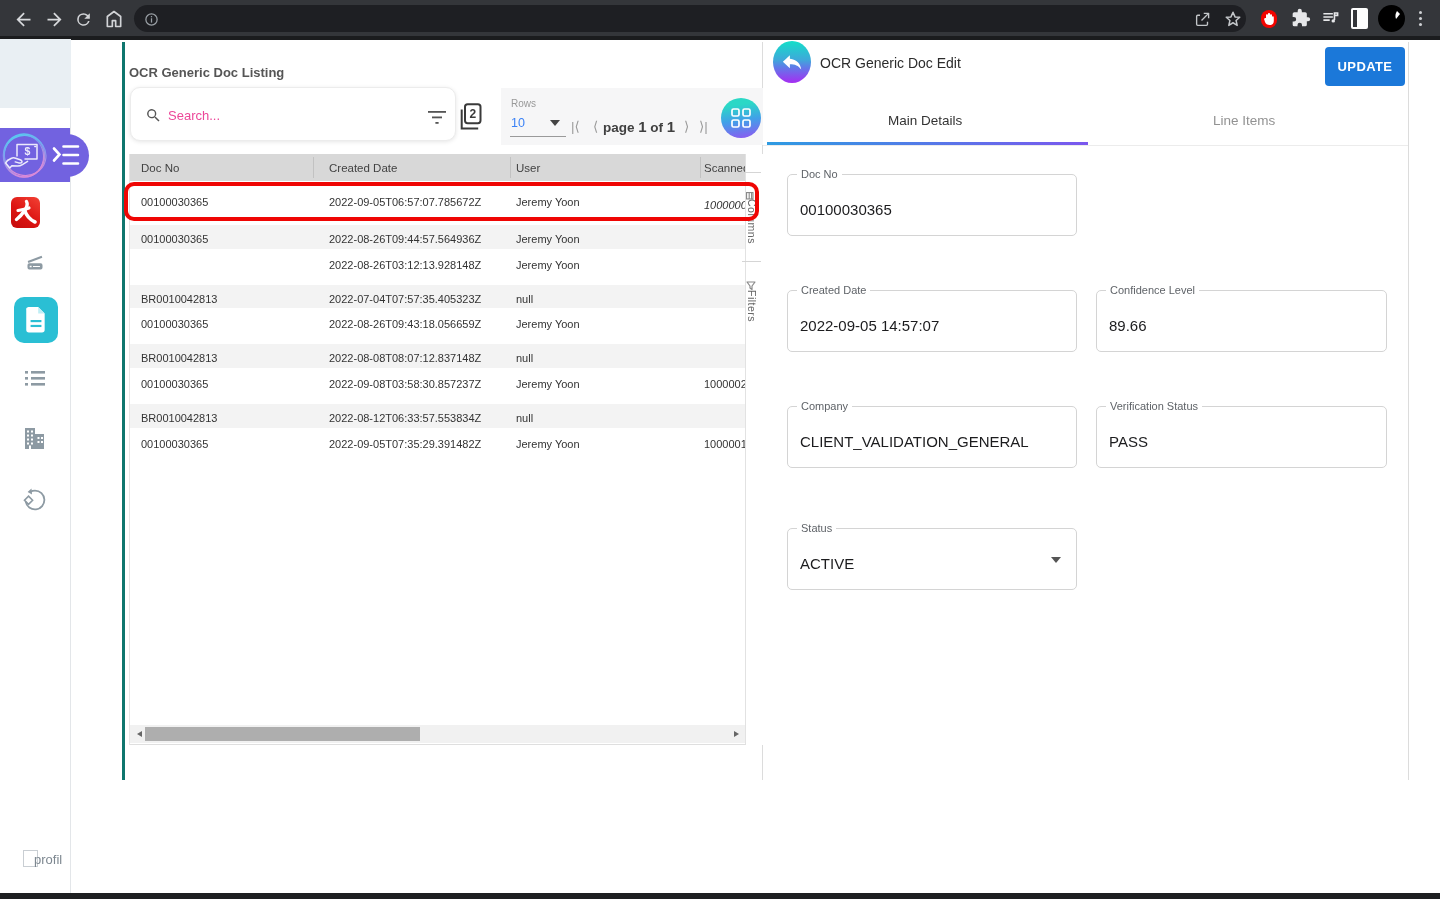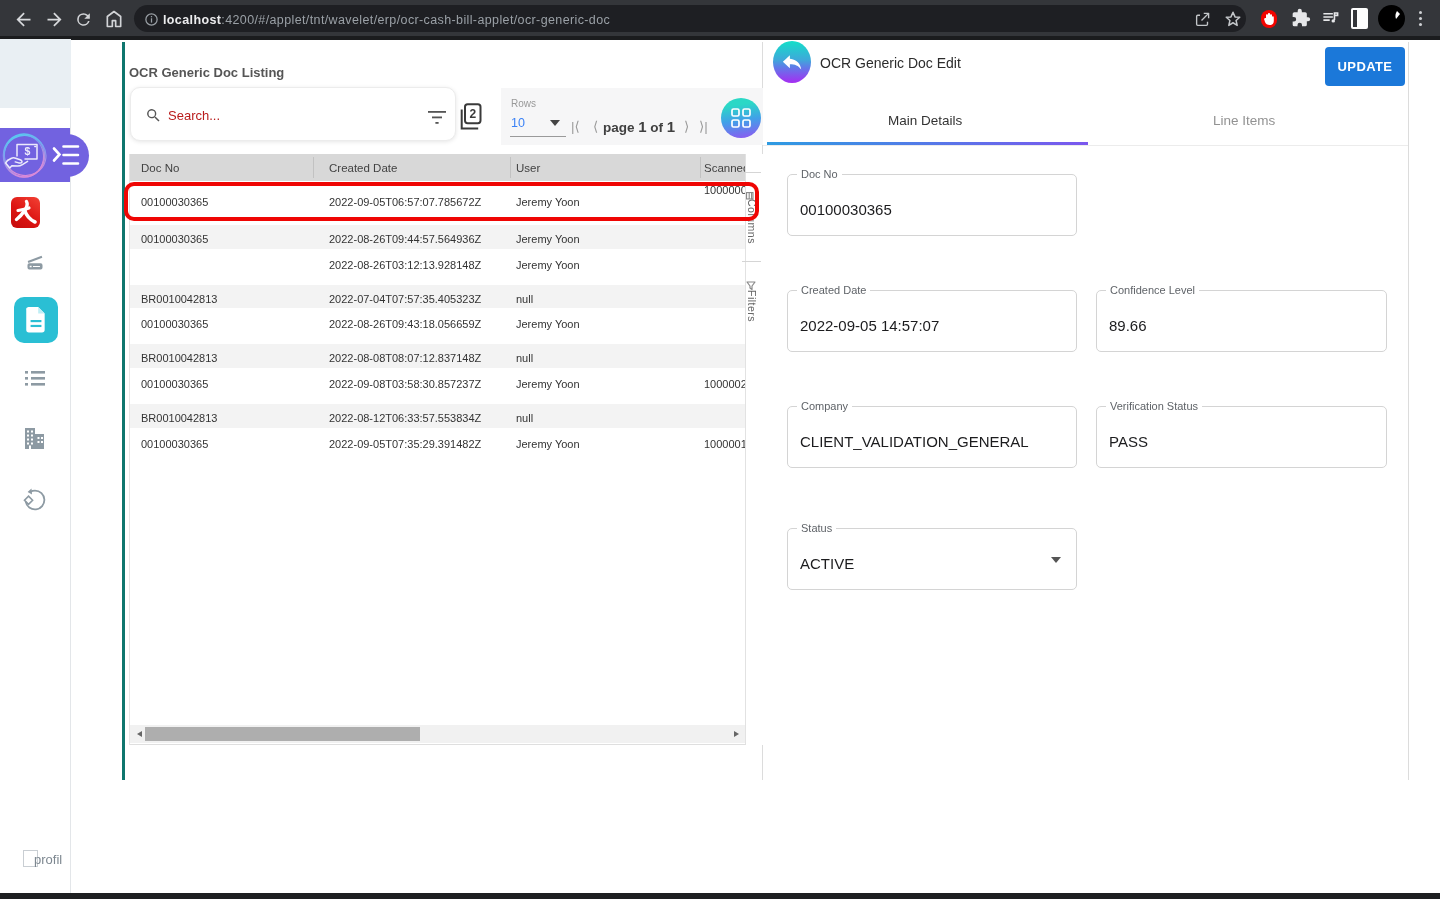--- a/index.html
+++ b/index.html
@@ -72,21 +72,20 @@
     </svg>
   <svg class="cicon" style="left:104px; top:9px" width="20" height="20" viewBox="0 0 24 24">
       <path d="M12 3 4 9v12h6v-7h4v7h6V9l-8-6z" fill="none" stroke="#d2d4d7" stroke-width="2" stroke-linejoin="round"></path>
     </svg>
   <div id="urlbar"></div>
   <svg class="cicon" style="left:144px; top:12px" width="15" height="15" viewBox="0 0 24 24">
       <circle cx="12" cy="12" r="9" fill="none" stroke="#9aa0a6" stroke-width="2"></circle>
       <rect x="11" y="10" width="2" height="7" fill="#9aa0a6"></rect>
       <rect x="11" y="6.5" width="2" height="2" fill="#9aa0a6"></rect>
     </svg>
-  <div class="abs" style="left:163px; top:13px; font-size:12.5px; color:#9aa0a6; z-index:2; white-space:nowrap; letter-spacing:.38px;"><span style="color:#ececee; font-weight:bold;">localhost</span>:4200/#/applet/tnt/wavelet/erp/ocr-cash-bill-applet/ocr-generic-doc</div>
 
   <svg class="cicon" style="left:1194px; top:10px" width="18" height="18" viewBox="0 0 24 24">
       <g fill="none" stroke="#c3c6c9" stroke-width="1.8">
         <path d="M8 7H5a1.5 1.5 0 0 0-1.5 1.5V19A1.5 1.5 0 0 0 5 20.5h11.5A1.5 1.5 0 0 0 18 19v-3.5"></path>
         <path d="M13 4.5h6.5V11" stroke-linejoin="round"></path>
         <path d="M19.5 4.5L10 14"></path>
       </g>
     </svg>
   <svg class="cicon" style="left:1224px; top:10px" width="18" height="18" viewBox="0 0 24 24">
       <path d="M12 3l2.7 6.2 6.3.5-4.9 4.3 1.5 6.5L12 17l-5.6 3.5 1.5-6.5L3 9.7l6.3-.5L12 3z" fill="none" stroke="#c3c6c9" stroke-width="2" stroke-linejoin="round"></path>
@@ -204,21 +203,21 @@
       <path d="M9 13l-4.5-4.5L0 13l4.5 4.5z" transform="translate(1.5,1.5) scale(0.9)"></path>
     </g>
     <path d="M8.5 1.5L4.6 4.9l4.4 2.6z" fill="#8d9aa3"></path>
   </svg>
 <div id="listcard">
   <div id="ltitle">OCR Generic Doc Listing</div>
   <div id="searchbox">
     <svg class="abs" style="left:14px; top:19px" width="17" height="17" viewBox="0 0 24 24">
         <path d="M15.5 14h-.8l-.3-.3a6.5 6.5 0 1 0-.7.7l.3.3v.8l5 5 1.5-1.5-5-5zm-6 0a4.5 4.5 0 1 1 0-9 4.5 4.5 0 0 1 0 9z" fill="#555"></path>
       </svg>
-    <div class="abs" style="left:37px; top:20px; font-size:13px; color:#b91c1c;">Search...</div>
+    <div class="abs" style="left:37px; top:20px; font-size:13px; color:#ec4899;">Search...</div>
     <svg class="abs" style="left:297px; top:23px" width="18" height="14" viewBox="0 0 18 14">
         <g fill="#555">
           <rect x="0" y="0" width="18" height="1.8"></rect>
           <rect x="4" y="5.5" width="10" height="1.8"></rect>
           <rect x="7.4" y="11" width="3.2" height="1.8"></rect>
         </g>
       </svg>
   </div>
   <div id="pagerband"></div>
 
@@ -253,21 +252,21 @@
     <div class="th" style="left:386px;">User</div>
     <div class="th" style="left:574px;">Scanned</div>
     <div class="abs" style="left:183px; top:3px; width:1px; height:21px; background:#c2c2c2;"></div>
     <div class="abs" style="left:380px; top:3px; width:1px; height:21px; background:#c2c2c2;"></div>
     <div class="abs" style="left:570px; top:3px; width:1px; height:21px; background:#c2c2c2;"></div>
   </div>
   <div class="row" style="top:139.5px; height:39.5px;">
       <div class="c" style="left:11px; top:14px;">00100030365</div>
       <div class="c" style="left:199px; top:14px;">2022-09-05T06:57:07.785672Z</div>
       <div class="c" style="left:386px; top:14px;">Jeremy Yoon</div>
-      <div class="c" style="left:574px; top:2px;">1000000</div>
+      <div class="c" style="left:574px; top:17px;font-style:italic;">1000000</div>
     </div>
   <div class="row gray" style="top:179px;">
       <div class="c" style="left:11px;">00100030365</div>
       <div class="c" style="left:199px;">2022-08-26T09:44:57.564936Z</div>
       <div class="c" style="left:386px;">Jeremy Yoon</div>
     </div>
   <div class="row" style="top:208.8px;">
       <div class="c" style="left:199px;">2022-08-26T03:12:13.928148Z</div>
       <div class="c" style="left:386px;">Jeremy Yoon</div>
     </div>

